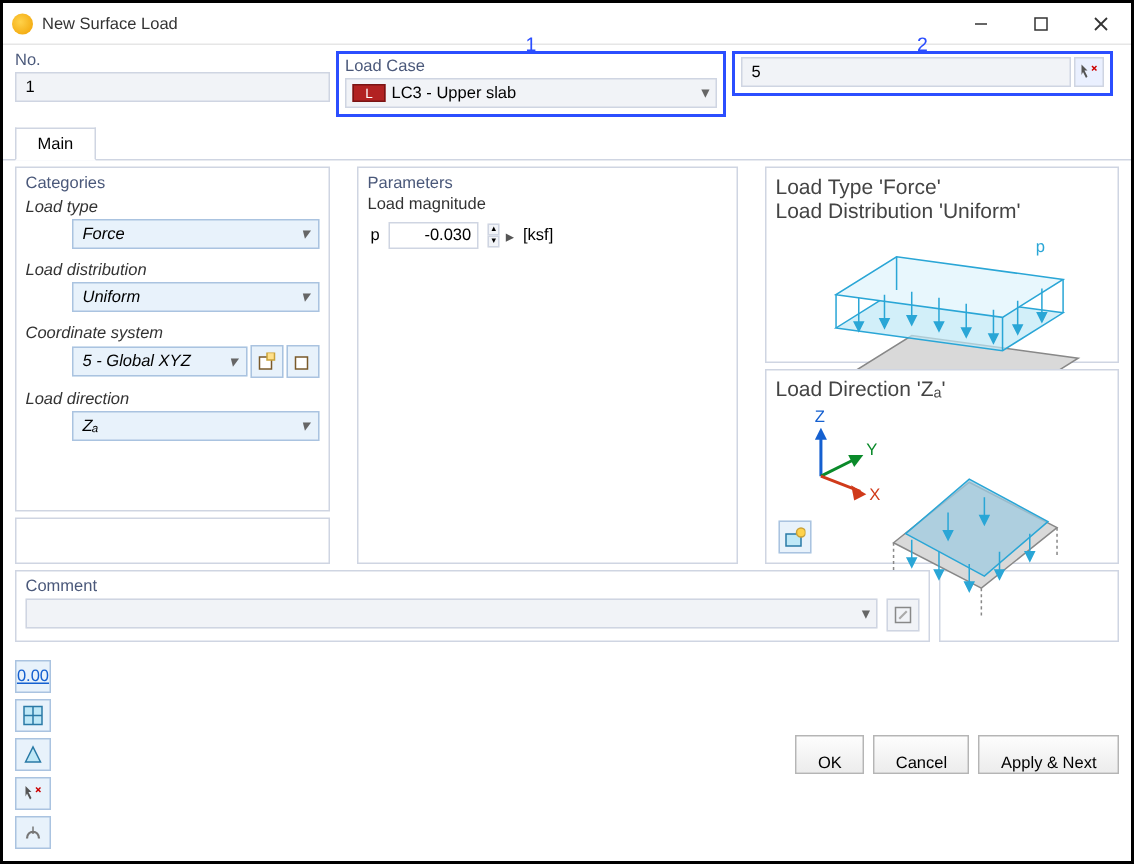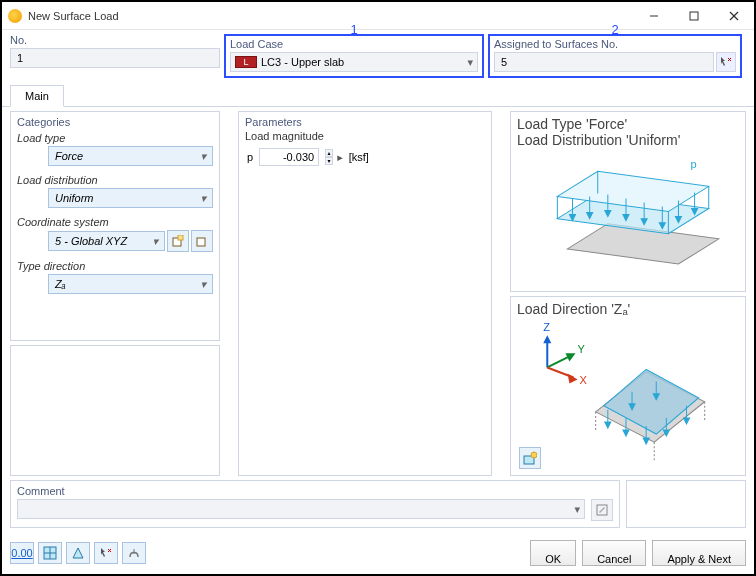--- a/index.html
+++ b/index.html
@@ -48,21 +48,21 @@
   .spin div { height: 8px; border: 1px solid #cfd5e2; font-size: 6px; line-height: 6px; text-align: center; background: #f2f4f8; }
 
   .preview { flex: 1; min-height: 0; padding: 4px 6px; }
   .preview .plabel { color: #444; font-size: 14px; }
   .svgbox { width: 100%; }
   .commentrow { display: flex; gap: 6px; padding: 4px 8px 6px 8px; }
   .commentrow .panel:first-child { flex: 1; }
   .commentrow .panel:last-child { width: 120px; }
 
   .footer { display: flex; align-items: center; padding: 6px 8px 8px 8px; border-top: 0; }
-  .toolbtns { display: flex; gap: 4px; }
+  .toolbtns { display: flex; gap: 4px; flex-direction: column; }
   .toolbtns .tbtn { width: 24px; height: 22px; background: #e8f2fb; border: 1px solid #aac3e0; display: flex; align-items: center; justify-content: center; font-size: 9px; }
   .footer .spacer { flex: 1; }
   .dbtn { height: 22px; padding: 12px 14px; background: linear-gradient(#fdfdfd,#ececec); border: 1px solid #b5b5b5; margin-left: 6px; }
 </style>
 </head>
 <body>
 
 <div class="wrap">
 
   <div class="titlebar">
@@ -97,21 +97,20 @@
       <div class="annot">1</div>
       <div class="grouplabel">Load Case</div>
       <div class="field combo">
         <span class="lcchip">L</span>
         <span>LC3 - Upper slab</span>
         <span class="arrow">▾</span>
       </div>
     </div>
     <div class="col-as" style="display:flex;flex-direction:column;">
       <div class="annot">2</div>
-      <div class="grouplabel">Assigned to Surfaces No.</div>
       <div style="display:flex;">
         <div class="field" style="flex:1">
             <input value="5" style="">
           </div>
         <div class="selbtn">
           <svg width="12" height="12" viewBox="0 0 12 12">
               <path d="M1 1 L5 5 L3 5 L5 9 L4 10 L2 6 L1 8 Z" fill="#555"></path>
               <line x1="8" y1="2" x2="11" y2="5" stroke="#c00" stroke-width="1"></line>
               <line x1="11" y1="2" x2="8" y2="5" stroke="#c00" stroke-width="1"></line>
             </svg>
@@ -157,21 +156,21 @@
                 </svg>
               </div>
             <div class="iconbtn">
                 <svg width="12" height="12" viewBox="0 0 12 12">
                   <rect x="1" y="3" width="8" height="8" fill="#fff" stroke="#7a5a2a"></rect>
                 </svg>
               </div>
           </div>
         </div>
         <div class="row">
-          <span class="lbl">Type direction</span>
+          <span class="lbl">Load direction</span>
           <div class="select">
               <span>Zₐ</span>
               <span class="arrow">▾</span>
             </div>
         </div>
       </div>
       <div class="panel" style="flex:1;"></div>
     </div>
 
     <div class="midcol">

